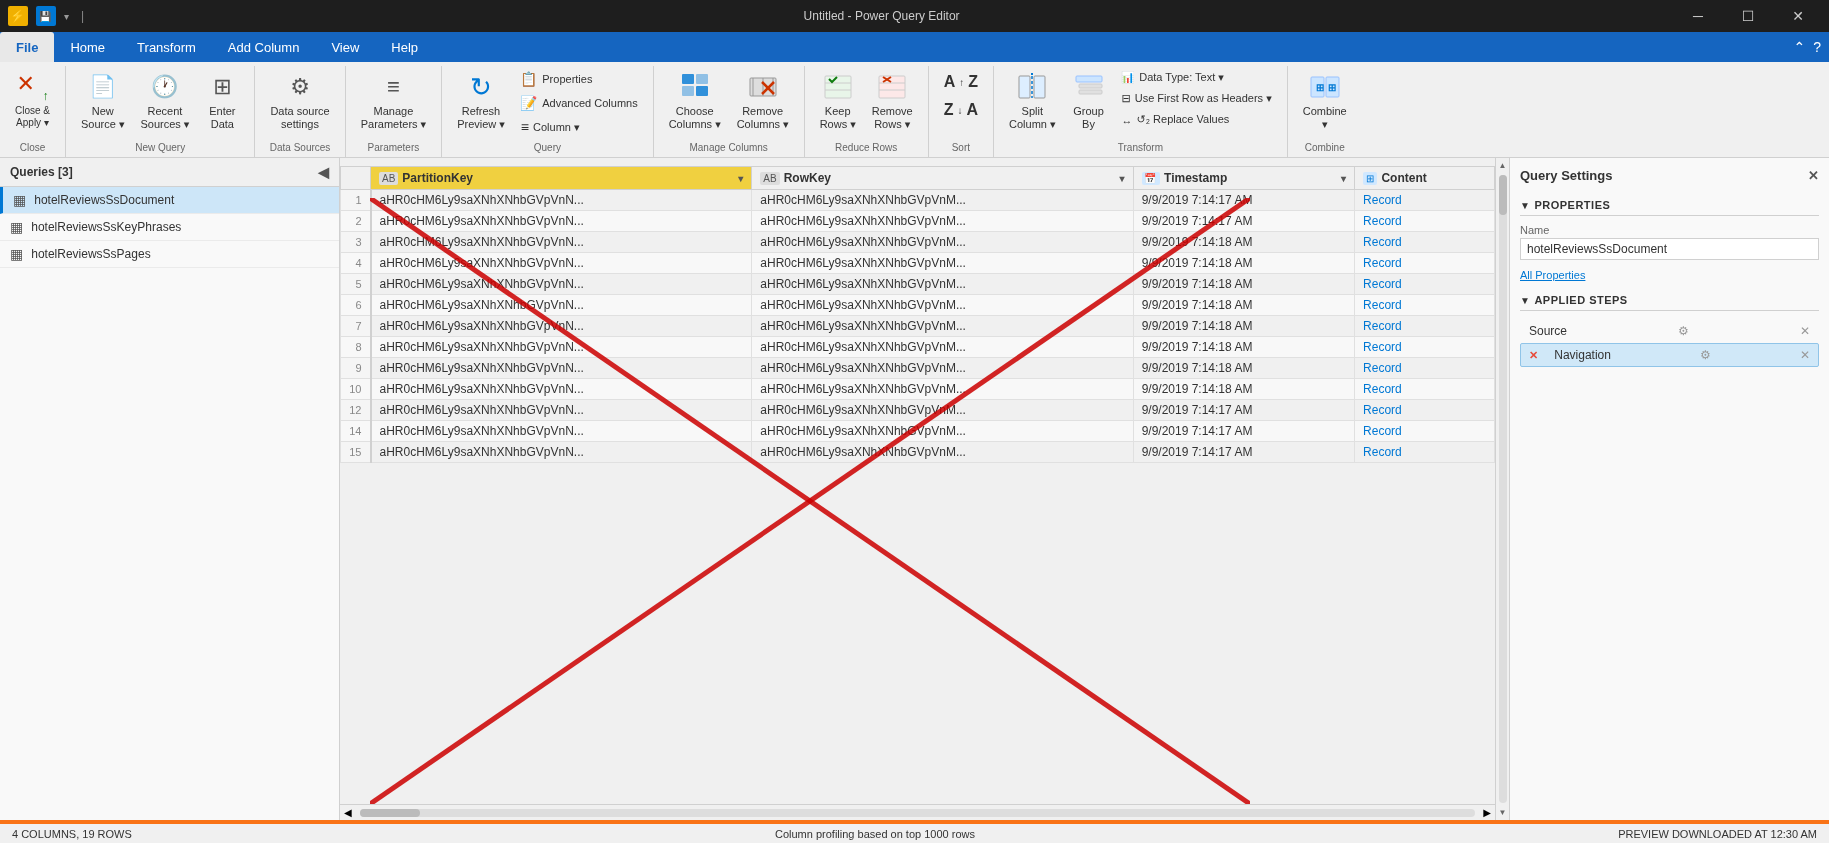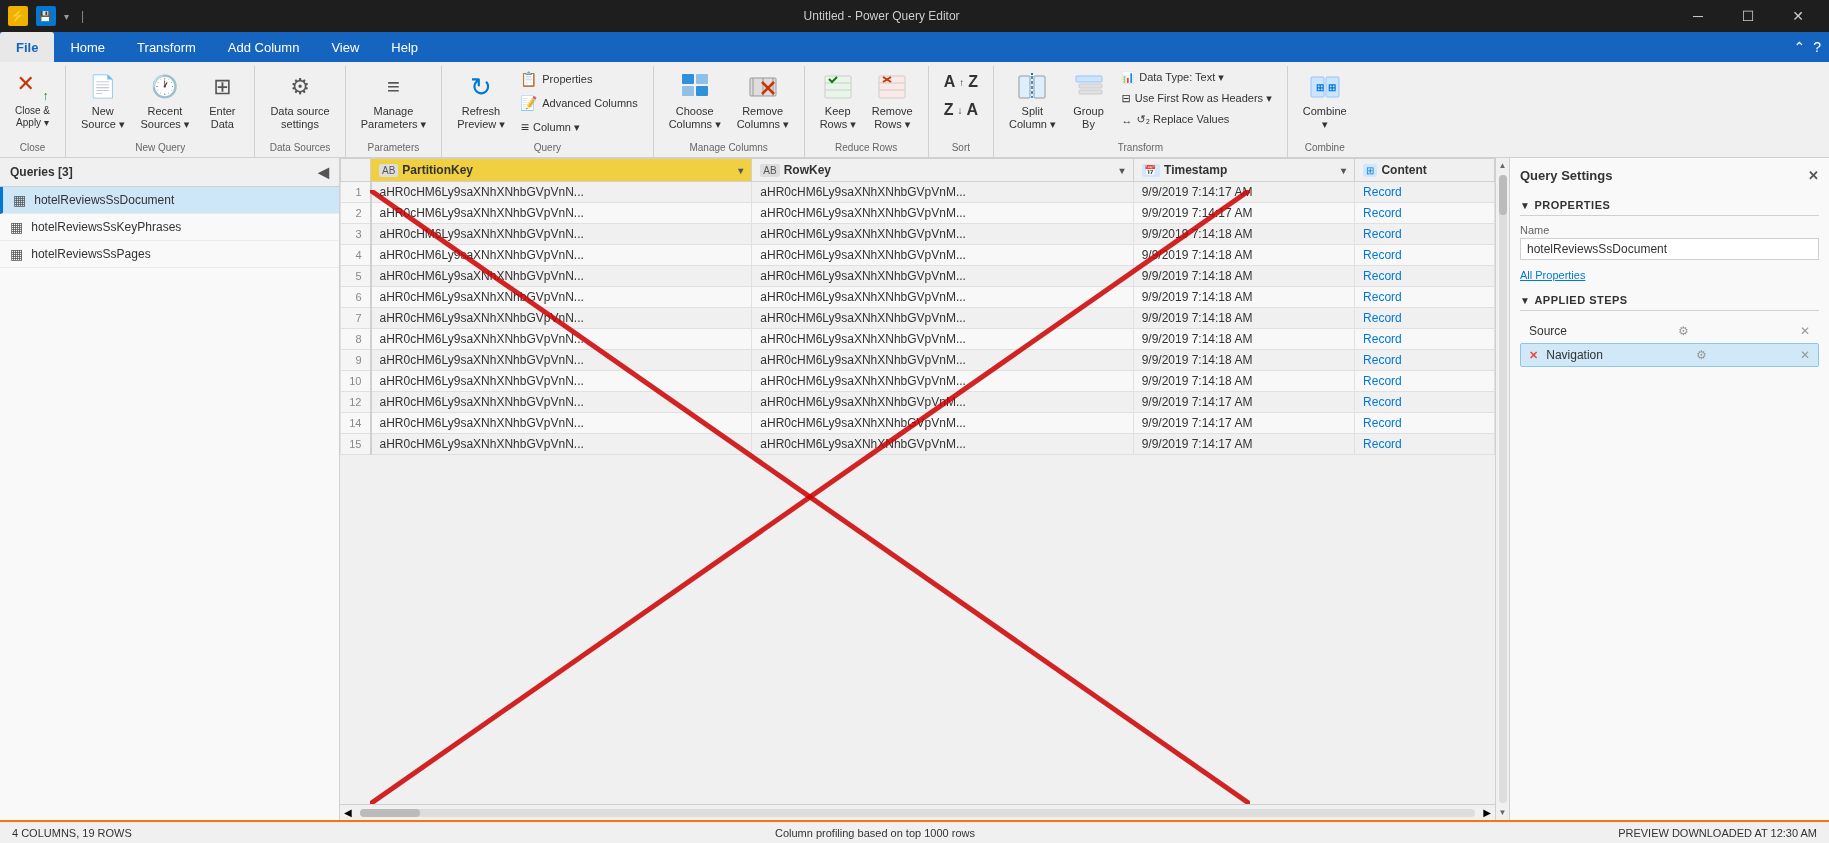--- a/index.html
+++ b/index.html
@@ -255,36 +255,36 @@
       font-size: 12px;
       width: 100%;
       color: #333;
       background: white;
     }
     .all-props-link { color: #0078d4; font-size: 11px; text-decoration: underline; cursor: pointer; }
     .step-item {
       display: flex;
       align-items: center;
       padding: 4px 8px;
-      gap: 8px;
+      gap: 16px;
       font-size: 12px;
       color: #333;
       cursor: pointer;
       border: 1px solid transparent;
       border-radius: 2px;
     }
     .step-item.active { background: #d0e8f8; border-color: #90c4e8; }
     .step-icon { font-size: 11px; color: #e74c3c; font-weight: bold; }
     .step-gear { color: #999; font-size: 12px; margin-left: auto; }
 
     
     .status-bar {
       height: 24px;
       background: #f0f0f0;
-      border-top: 2px solid #f97316;
+      border-top: 4px solid #f97316;
       display: flex;
       align-items: center;
       padding: 0 12px;
       font-size: 11px;
       color: #333;
       gap: 16px;
       justify-content: space-between;
     }
 
     
@@ -597,21 +597,21 @@
       <span class="sidebar-item-icon">▦</span>
       <span>hotelReviewsSsKeyPhrases</span>
     </div>
     <div class="sidebar-item">
       <span class="sidebar-item-icon">▦</span>
       <span>hotelReviewsSsPages</span>
     </div>
   </div>
 
   <div class="content-area">
-    <div class="table-container" style="position:relative;">
+    <div class="table-container" style="position:relative;margin-top:8px;">
       <table>
         <thead>
           <tr>
             <th style="width:30px; background:#f0f0f0;"></th>
             <th class="selected-col">
               <div class="col-header-inner">
                 <span class="col-type-icon">AB</span>
                 <span>PartitionKey</span>
                 <span class="col-filter">▾</span>
               </div>

